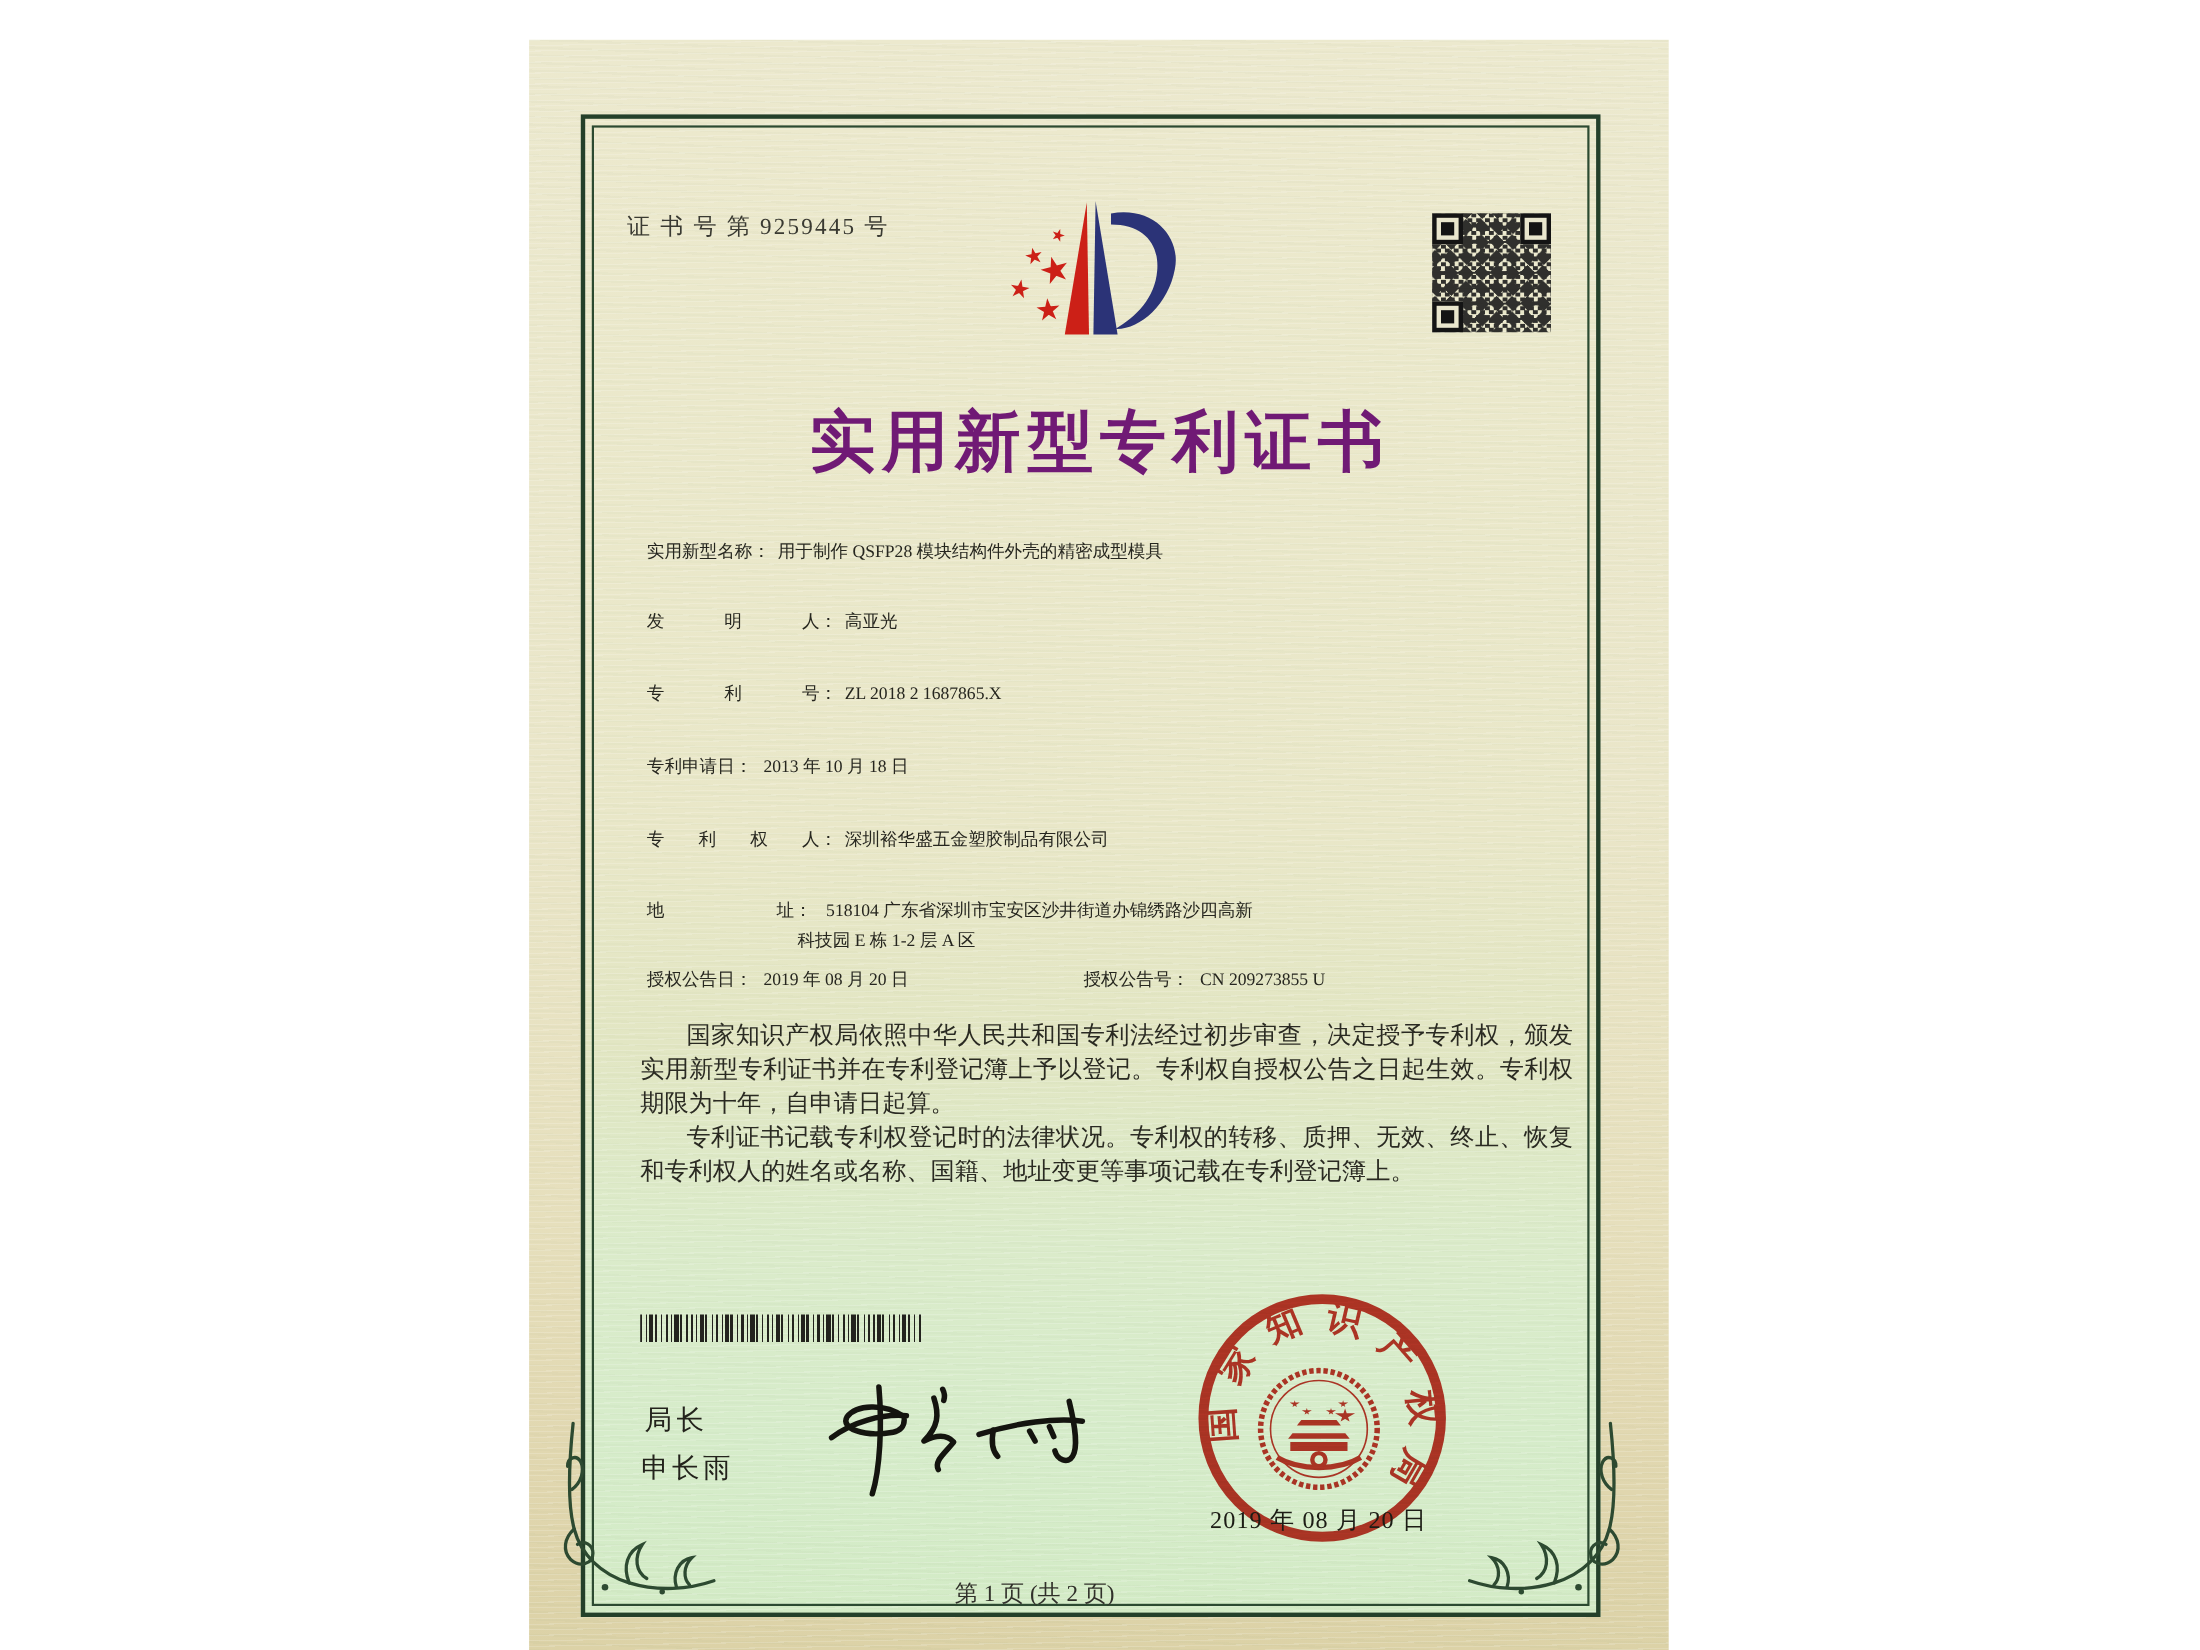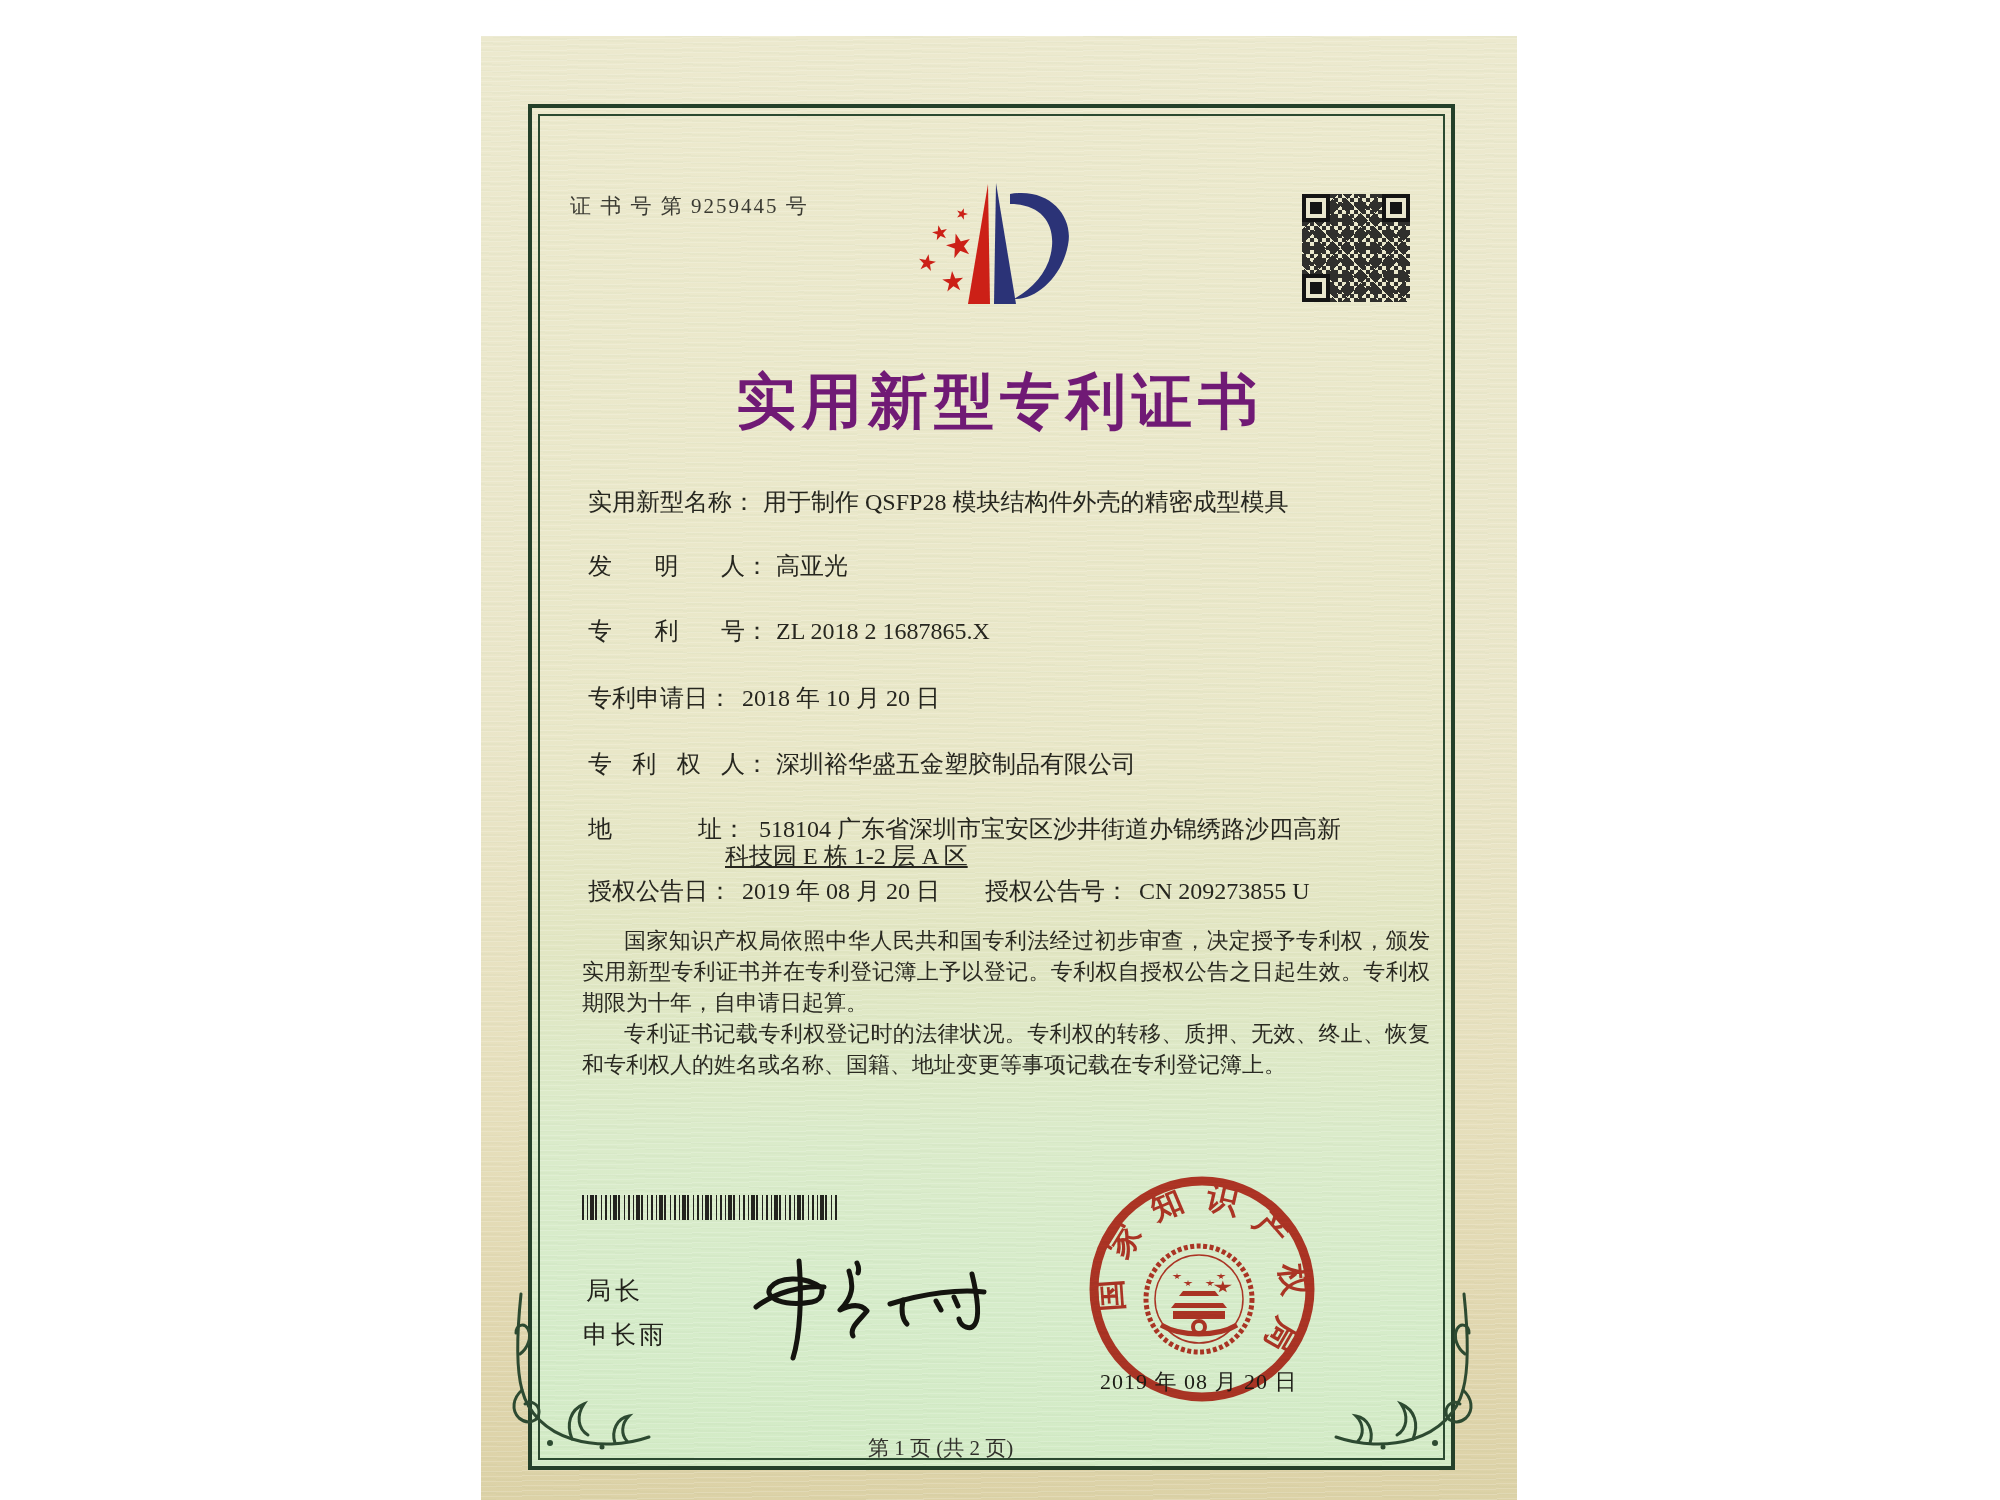--- a/index.html
+++ b/index.html
@@ -14,21 +14,21 @@
   .texture{left:481px;top:0;width:1036px;height:1500px;pointer-events:none;opacity:.55;
            background:repeating-linear-gradient(179deg,rgba(255,255,255,.30) 0 1px,rgba(255,255,255,0) 1px 5px),
                       repeating-linear-gradient(2deg,rgba(120,150,110,.05) 0 2px,rgba(0,0,0,0) 2px 7px);}
   .frame-outer{left:528px;top:68px;width:919px;height:1358px;border:4px solid #24402a;}
   .frame-inner{left:538px;top:78px;width:903px;height:1342px;border:2px solid #2c4a31;}
   
   .cert-no{left:570px;top:156px;font-size:21px;letter-spacing:2px;color:#3a3a32;}
   .title{left:600px;top:326px;width:800px;text-align:center;font-size:60px;font-weight:bold;
          letter-spacing:6px;color:#701a75;}
   
-  .row{left:588px;font-size:24px;line-height:28px;white-space:nowrap;text-decoration:underline;}
+  .row{left:588px;font-size:16px;line-height:28px;white-space:nowrap;}
   .flabel{display:inline-block;vertical-align:top;}
   .flabel.w157{width:157px;text-align:justify;text-align-last:justify;}
   .flabel.w134{width:134px;text-align:justify;text-align-last:justify;}
   .colon{display:inline-block;vertical-align:top;}
   .fvalue{display:inline-block;vertical-align:top;padding-left:10px;}
   .fvalue.tight{padding-left:7px;}
   
   .paras{left:582px;top:889px;width:848px;font-size:22px;line-height:31px;text-align:justify;color:#2a2a22;}
   .paras p{margin:0;text-indent:42px;}
   
@@ -124,21 +124,21 @@
 
   <div class="abs row" style="top:516px;">
     <span class="flabel w157">发明人</span><span class="colon">：</span><span class="fvalue tight">高亚光</span>
   </div>
 
   <div class="abs row" style="top:581px;">
     <span class="flabel w157">专利号</span><span class="colon">：</span><span class="fvalue tight">ZL 2018 2 1687865.X</span>
   </div>
 
   <div class="abs row" style="top:648px;">
-    <span class="flabel">专利申请日</span><span class="colon">：</span><span class="fvalue">2018 年 10 月 20 日</span>
+    <span class="flabel">专利申请日</span><span class="colon">：</span><span class="fvalue">2013 年 10 月 18 日</span>
   </div>
 
   <div class="abs row" style="top:714px;">
     <span class="flabel w157">专利权人</span><span class="colon">：</span><span class="fvalue tight">深圳裕华盛五金塑胶制品有限公司</span>
   </div>
 
   <div class="abs row" style="top:779px;">
     <span class="flabel w134">地址</span><span class="colon">：</span><span class="fvalue" style="padding-left:13px;">518104 广东省深圳市宝安区沙井街道办锦绣路沙四高新</span>
   </div>
   <div class="abs row" style="top:806px;left:725px;">

